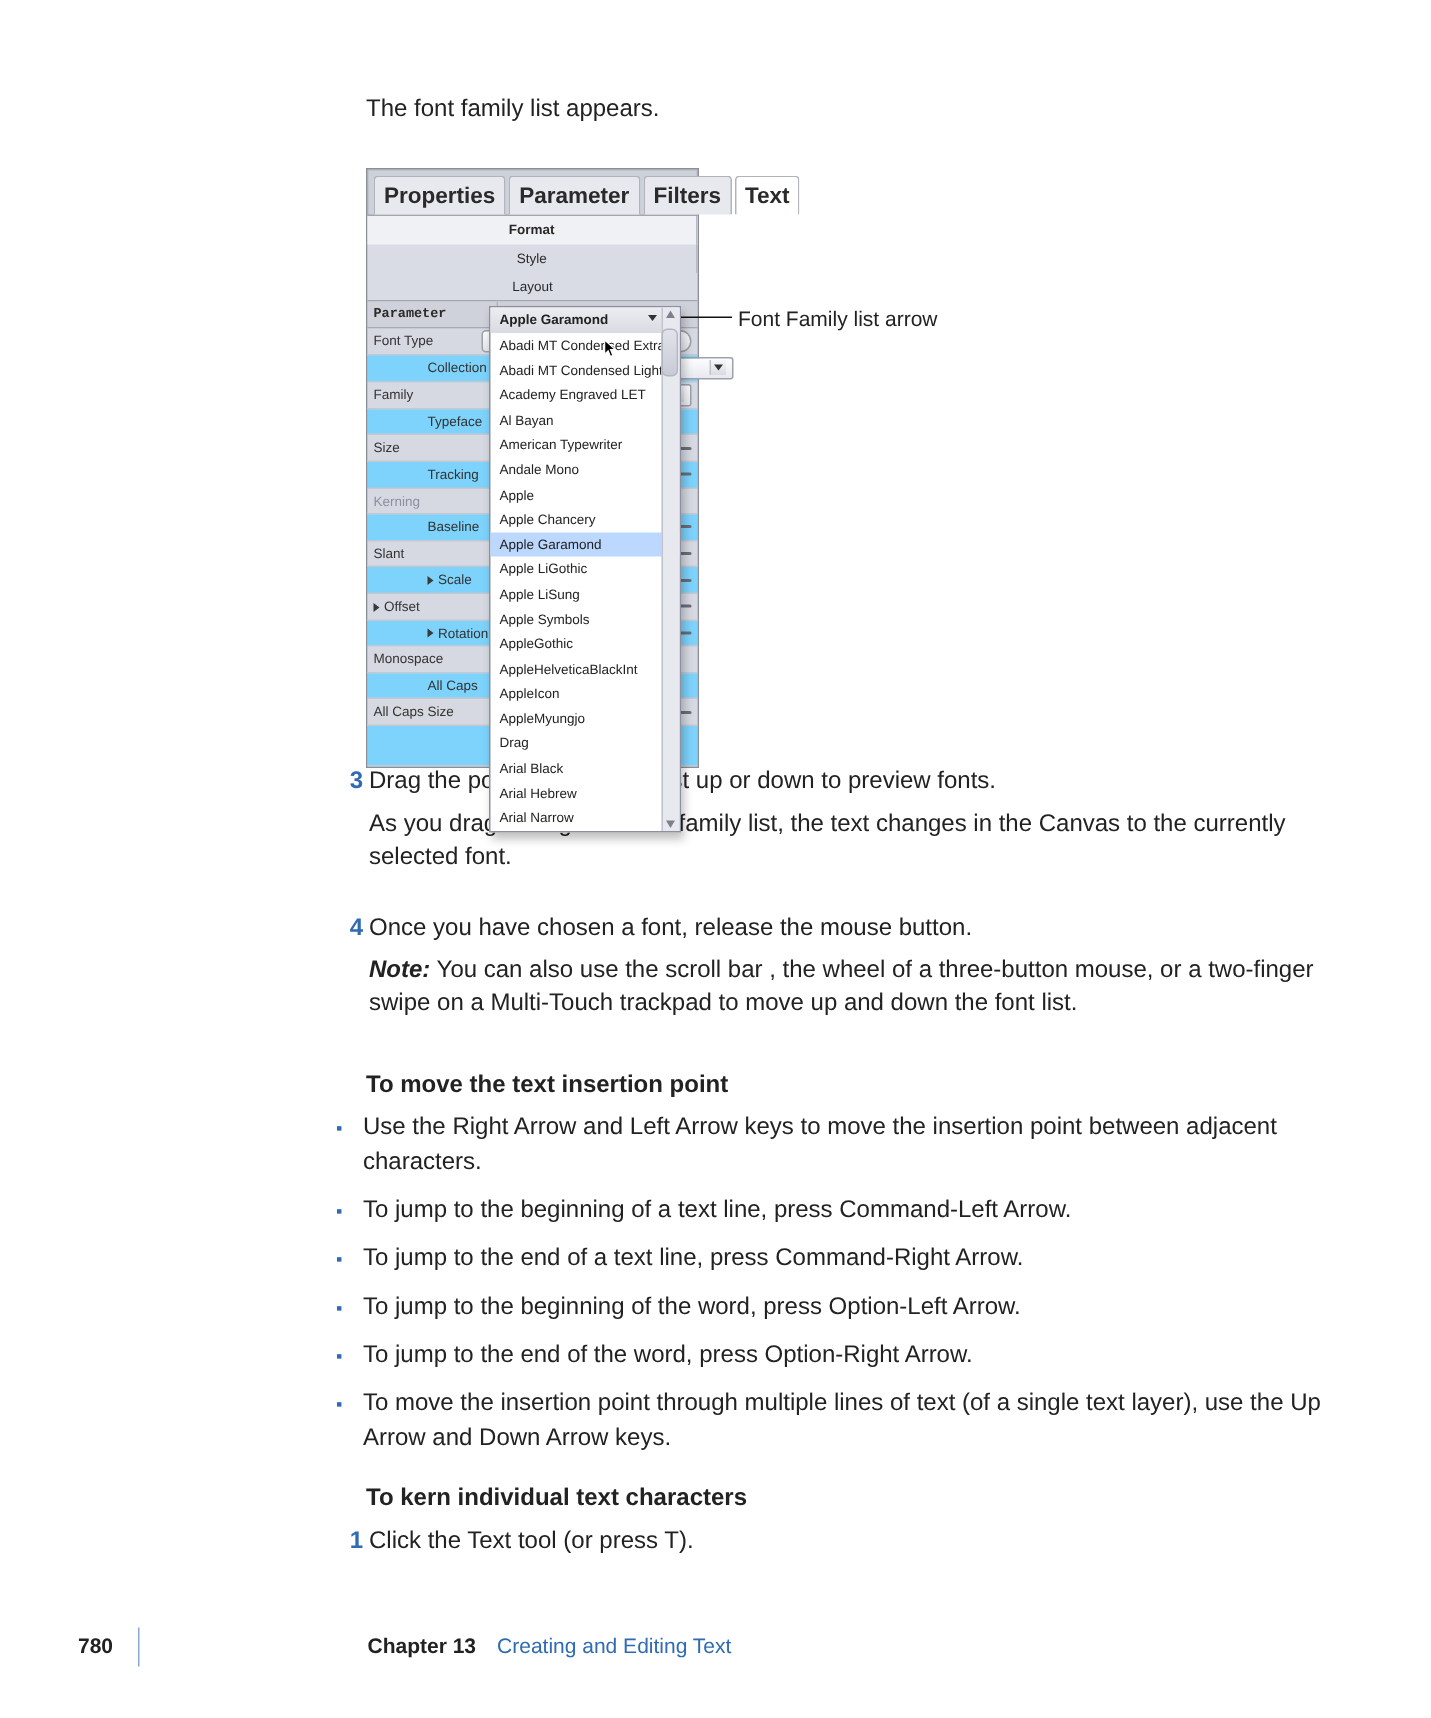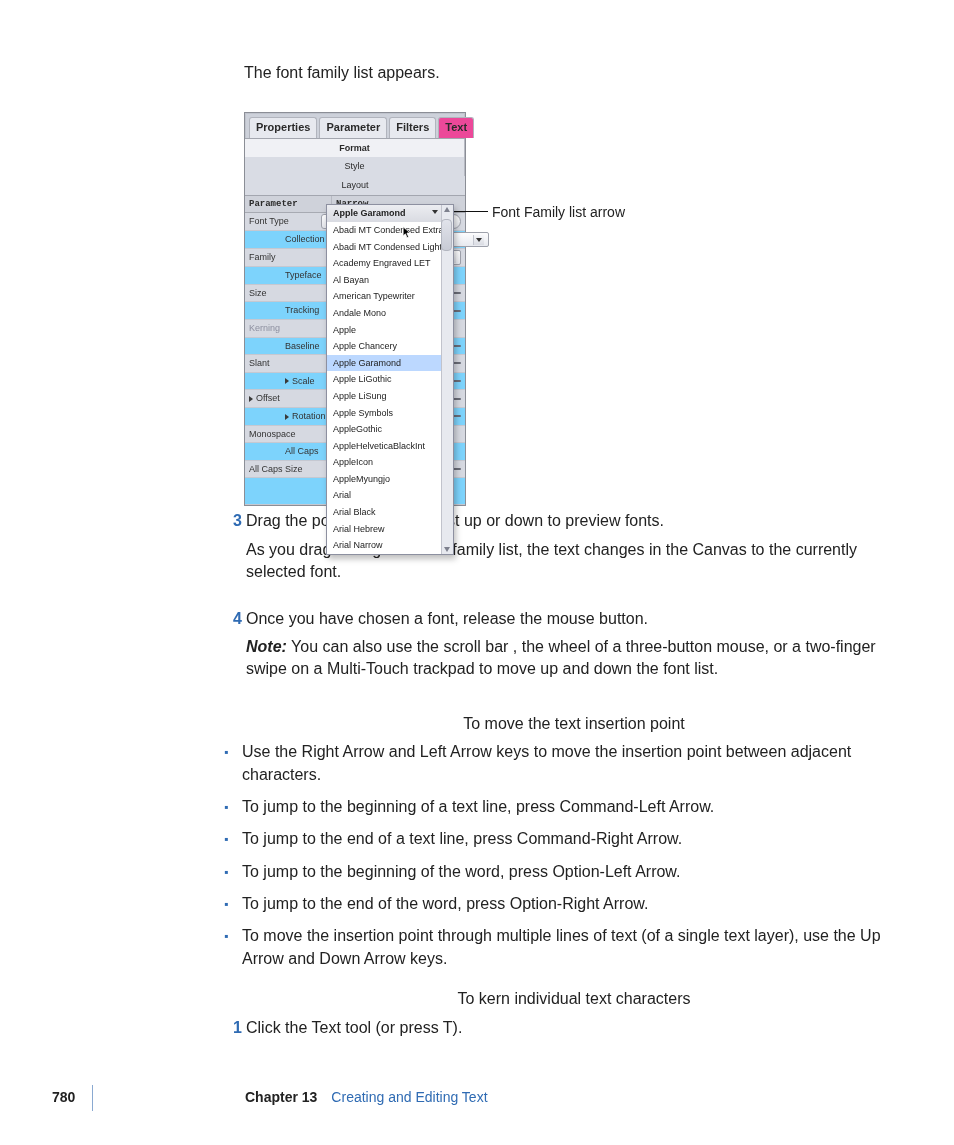--- a/index.html
+++ b/index.html
@@ -49,24 +49,24 @@
     padding: 4px 4px 0 4px;
     border-bottom: 1px solid #a3a6af;
   }
   .tab {
     background: #e7e9ef;
     border: 1px solid #b1b4bd;
     border-bottom: none;
     padding: 2px 6px;
     border-radius: 3px 3px 0 0;
     font-weight: bold;
-    font-size: 11px;
+    font-size: 15px;
   }
   .tab.active {
-    background: #ec4899;
+    background: #ffffff;
   }
   .subtabs-row {
     display: flex;
     background: #d9dce4;
     border-bottom: 1px solid #a3a6af;
     flex-direction: column;
   }
   .subtab {
     flex: 1;
     text-align: center;
@@ -263,24 +263,23 @@
     flex: 1;
   }
   .pfollow {
     margin: 6px 0 14px 0;
   }
   .note-label {
     font-weight: bold;
     font-style: italic;
   }
   .subhead {
-    font-weight: normal;
+    font-weight: bold;
     margin-top: 18px;
     margin-bottom: 6px;
-    text-align: center;
   }
   .bullet-item {
     display: flex;
     margin-bottom: 10px;
   }
   .bullet-item .bmark {
     color: #2f6bb3;
     width: 18px;
     flex-shrink: 0;
     margin-left: -20px;
@@ -467,21 +466,21 @@
         <div class="fp-item">Apple</div>
         <div class="fp-item">Apple Chancery</div>
         <div class="fp-item highlight">Apple Garamond</div>
         <div class="fp-item">Apple LiGothic</div>
         <div class="fp-item">Apple LiSung</div>
         <div class="fp-item">Apple Symbols</div>
         <div class="fp-item">AppleGothic</div>
         <div class="fp-item">AppleHelveticaBlackInt</div>
         <div class="fp-item">AppleIcon</div>
         <div class="fp-item">AppleMyungjo</div>
-        <div class="fp-item">Arial</div>
+        <div class="fp-item">Drag</div>
         <div class="fp-item">Arial Black</div>
         <div class="fp-item">Arial Hebrew</div>
         <div class="fp-item">Arial Narrow</div>
         <div class="fp-scrollbar">
           <div class="fp-thumb"></div>
         </div>
       </div>
 
       <svg class="cursor-icon" viewBox="0 0 12 18">
         <path d="M1 1 L1 13 L4 10 L6 15 L8 14 L6 9 L10 9 Z" fill="#000" stroke="#fff" stroke-width="1"></path>

